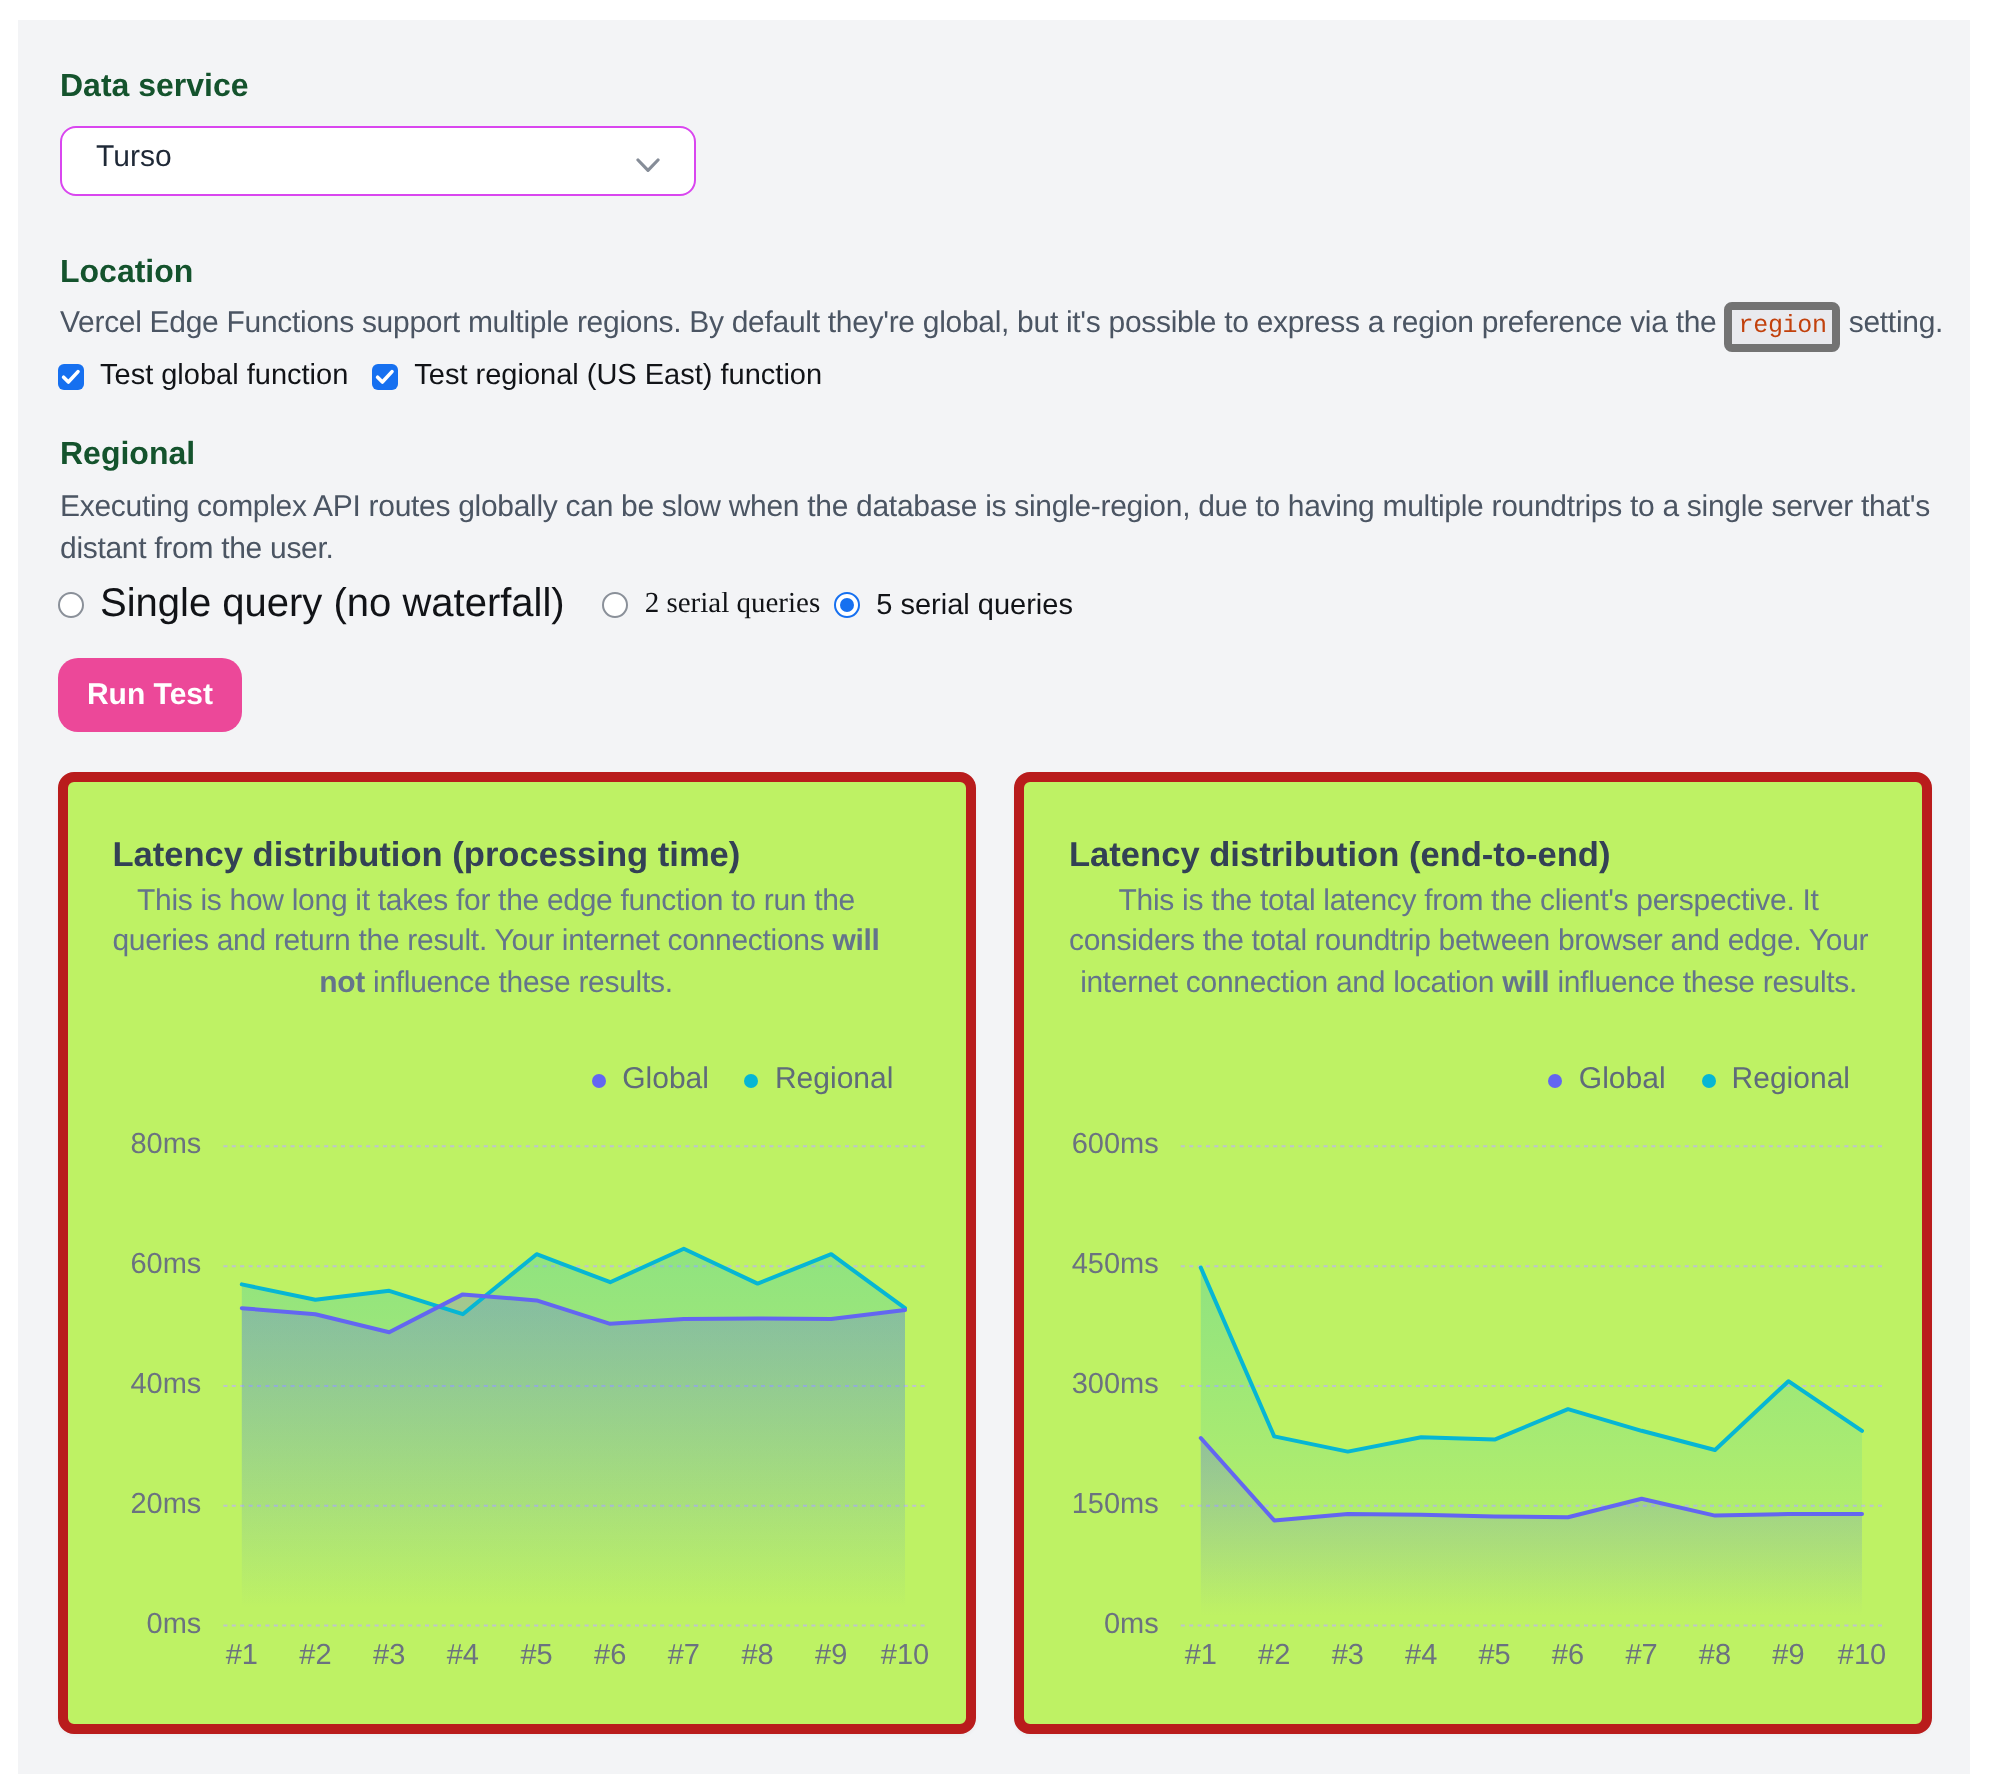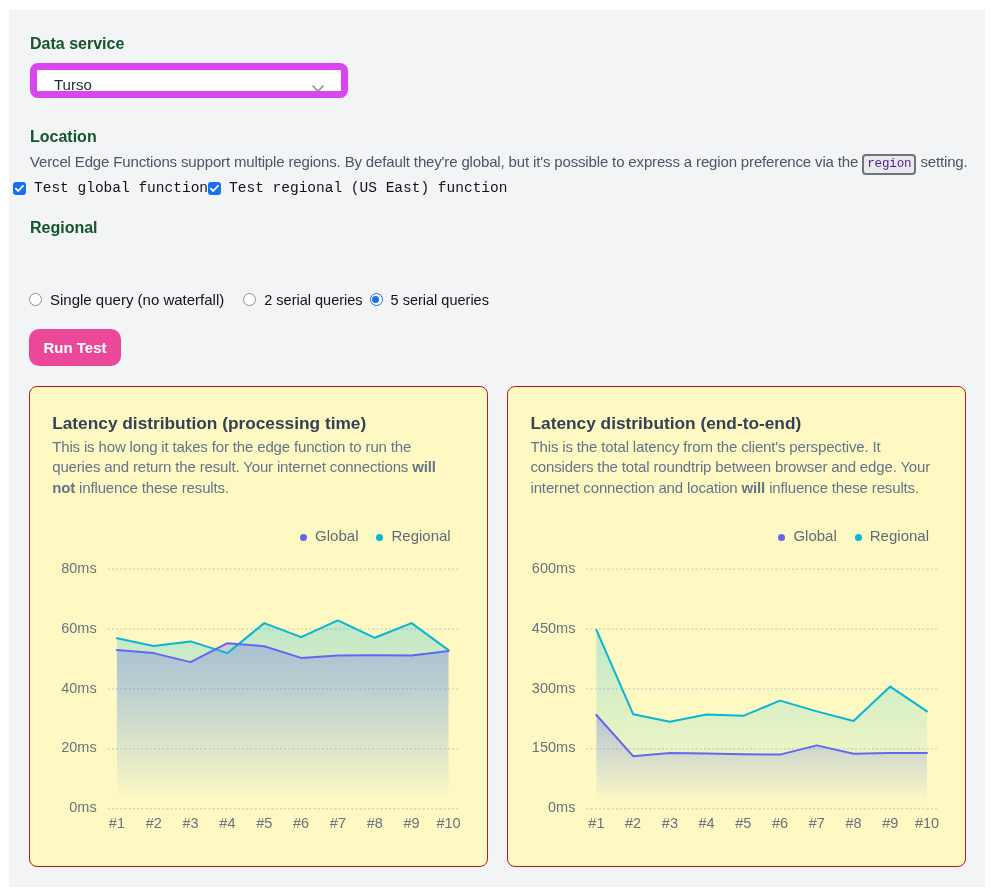--- a/index.html
+++ b/index.html
@@ -2,63 +2,64 @@
 <html><head>
 <meta charset="utf-8">
 <style>
   * { margin:0; padding:0; box-sizing:border-box; }
   html,body { background:#fff; font-family:"Liberation Sans", sans-serif; }
   #page { position:relative; width:1006px; height:889px; background:#fff; overflow:hidden; }
   #panel { position:absolute; left:9px; top:10px; width:976px; height:877px; background:#f3f4f6; }
   .abs { position:absolute; }
   .h { font-size:16px; font-weight:700; color:#14532d; }
   .p { font-size:15px; letter-spacing:-0.15px; color:#4b5563; }
-  .code { font-family:"Liberation Mono", monospace; font-size:12.5px; color:#4c1d95; background:#e9eaee; border:2px solid #737373; border-radius:4px; padding:1px 3px 2px 3px; }
+  .code { font-family:"Liberation Mono", monospace; font-size:12.5px; color:#c2410c; background:#e9eaee; border:4px solid #737373; border-radius:4px; padding:1px 3px 2px 3px; }
   .cbrow { display:flex; align-items:center; gap:8px; font-size:14.5px; color:#111317; }
   .cb { width:13px; height:13px; border-radius:3px; background:#1670f0; position:relative; display:inline-block; }
   .cb svg { position:absolute; left:1px; top:1px; }
   .radio { width:13px; height:13px; border-radius:50%; border:1px solid #8a9099; background:#fff; display:inline-block; }
   .radio.sel { border:1.5px solid #1670f0; background:#fff; position:relative; }
   .radio.sel::after { content:""; position:absolute; left:1.5px; top:1.5px; width:7px; height:7px; border-radius:50%; background:#1670f0; }
-  .card { position:absolute; top:376px; width:459px; height:481px; background:#fef9c3; border:1px solid #b91c1c; border-radius:8px; box-shadow:0 1px 2px rgba(0,0,0,0.03); }
+  .card { position:absolute; top:376px; width:459px; height:481px; background:#bef264; border:5px solid #b91c1c; border-radius:8px; box-shadow:0 1px 2px rgba(0,0,0,0.03);text-align:center; }
   .ctitle { position:absolute; left:22.5px; top:26px; font-size:17.3px; font-weight:700; color:#334155; letter-spacing:0px; }
   .cdesc { position:absolute; left:22.5px; top:50px; font-size:15px; letter-spacing:-0.15px; line-height:20.3px; color:#64748b; white-space:nowrap; }
   .legend { position:absolute; top:140px; right:36px; font-size:15px; color:#5f6b7a; display:flex; gap:18px; align-items:center; }
   .ldot { width:7px; height:7px; border-radius:50%; display:inline-block; margin-right:8px; }
 </style>
 </head>
 <body>
 <div id="page">
   <div id="panel">
 
     <div class="abs h" style="left:21px; top:25px;">Data service</div>
-    <div class="abs" style="left:21px; top:53px; width:318px; height:35px; background:#fff; border:7px solid #d946ef; border-radius:8px;">
+    <div class="abs" style="left:21px; top:53px; width:318px; height:35px; background:#fff; border:1px solid #d946ef; border-radius:8px;">
       <span style="position:absolute; left:17px; top:6px; font-size:15px; color:#1f2937;">Turso</span>
       <svg width="12" height="8" viewBox="0 0 12 8" style="position:absolute; right:17px; top:15px;">
           <path d="M1 1 L6 6.2 L11 1" fill="none" stroke="#868d98" stroke-width="1.6" stroke-linecap="round" stroke-linejoin="round"></path>
         </svg>
     </div>
     <div class="abs h" style="left:21px; top:118px;text-align:right;">Location</div>
     <div class="abs p" style="left:21px; top:143px; white-space:nowrap;">Vercel Edge Functions support multiple regions. By default they're global, but it's possible to express a region preference via the <span class="code">region</span> setting.</div>
-    <div class="abs" style="left:4px; top:170px; display:flex; gap:0;font-family:Liberation Mono, monospace;">
+    <div class="abs" style="left:20px; top:170px; display:flex; gap:12px;">
       <span class="cbrow"><span class="cb">
             <svg width="11" height="11" viewBox="0 0 11 11">
               <path d="M1.8 5.6 L4.2 8 L9 2.8" fill="none" stroke="#fff" stroke-width="1.8" stroke-linecap="round" stroke-linejoin="round"></path>
             </svg>
           </span>Test global function</span>
       <span class="cbrow"><span class="cb">
             <svg width="11" height="11" viewBox="0 0 11 11">
               <path d="M1.8 5.6 L4.2 8 L9 2.8" fill="none" stroke="#fff" stroke-width="1.8" stroke-linecap="round" stroke-linejoin="round"></path>
             </svg>
           </span>Test regional (US East) function</span>
     </div>
     <div class="abs h" style="left:21px; top:209px;">Regional</div>
+    <div class="abs p" style="left:21px; top:234px; line-height:20.5px; white-space:nowrap;">Executing complex API routes globally can be slow when the database is single-region, due to having multiple roundtrips to a single server that's<br>distant from the user.</div>
     <div class="abs" style="left:20px; top:281px; display:flex;">
-      <span class="cbrow" style="font-size:15px; margin-right:19px;"><span class="radio"></span>Single query (no waterfall)</span>
-      <span class="cbrow" style="font-size:14.5px; margin-right:7px;"><span class="radio"></span>2 serial queries</span>
+      <span class="cbrow" style="font-size:20px; margin-right:19px;"><span class="radio"></span>Single query (no waterfall)</span>
+      <span class="cbrow" style="font-size:14.5px; margin-right:7px;font-family:Liberation Serif, serif;"><span class="radio"></span>2 serial queries</span>
       <span class="cbrow" style="font-size:14.5px;"><span class="radio sel"></span>5 serial queries</span>
     </div>
     <button class="abs" style="left:20px; top:319px; width:92px; height:37px; background:#ec4899; border:none; border-radius:10px; color:#fff; font-size:15px; font-weight:700; font-family:'Liberation Sans',sans-serif;">Run Test</button>
 
     <div class="card" id="card1" style="left:19.7px;">
       <div class="ctitle">Latency distribution (processing time)</div>
       <div class="cdesc">This is how long it takes for the edge function to run the<br>queries and return the result. Your internet connections <b>will</b><br><b>not</b> influence these results.</div>
       <div class="legend">
           <span><span class="ldot" style="background:#6366f1;"></span>Global</span>
           <span><span class="ldot" style="background:#06b6d4;"></span>Regional</span>

